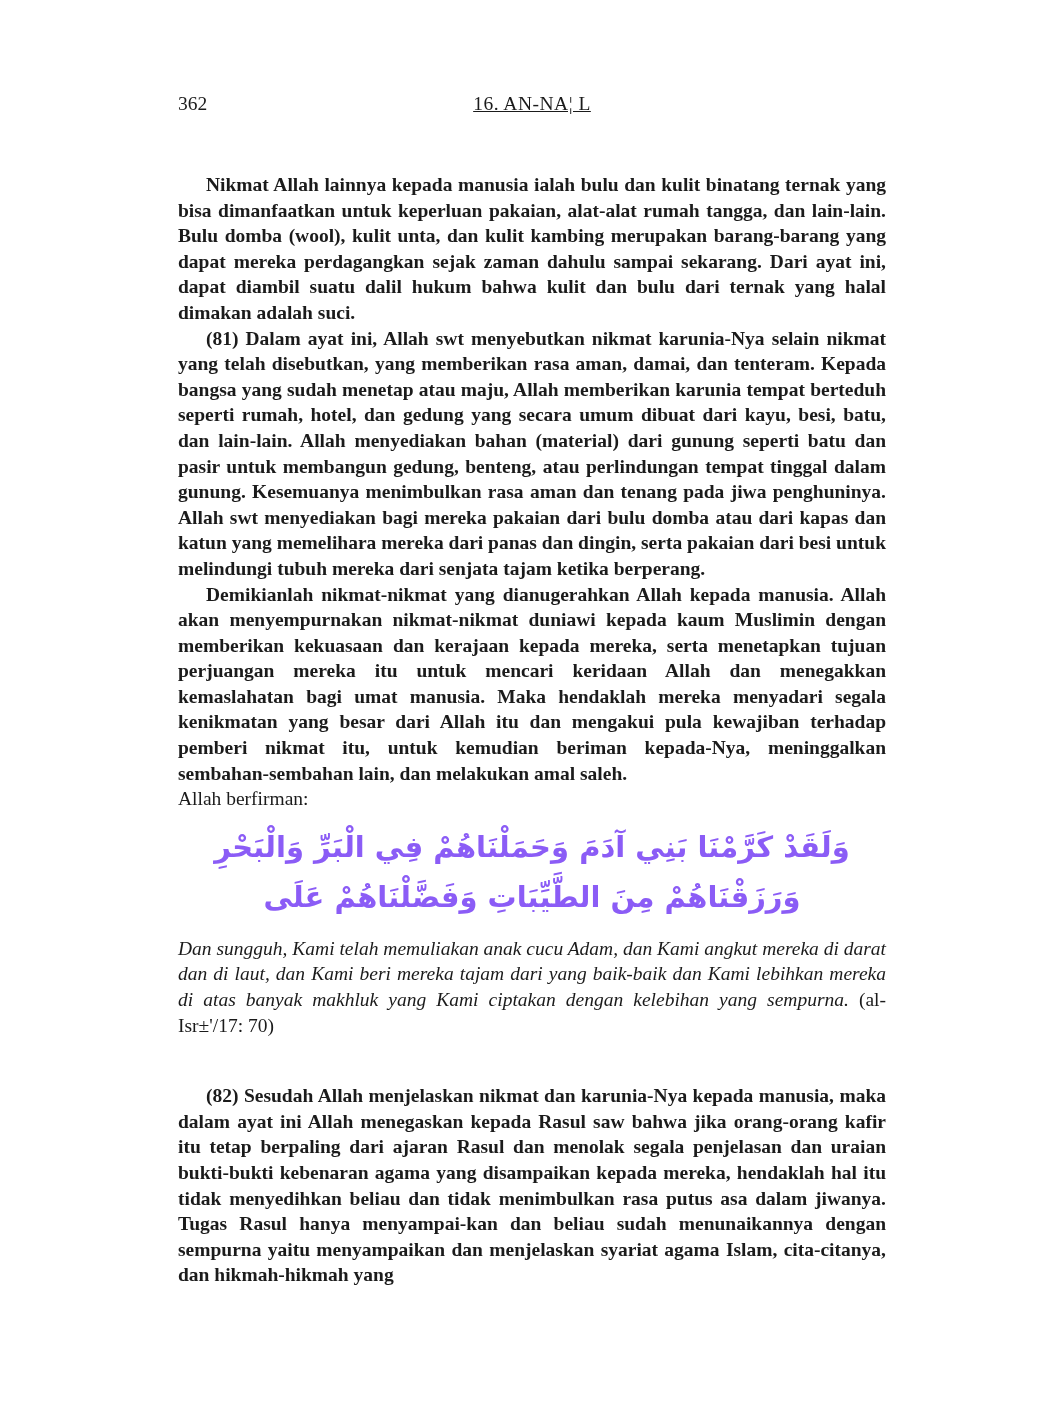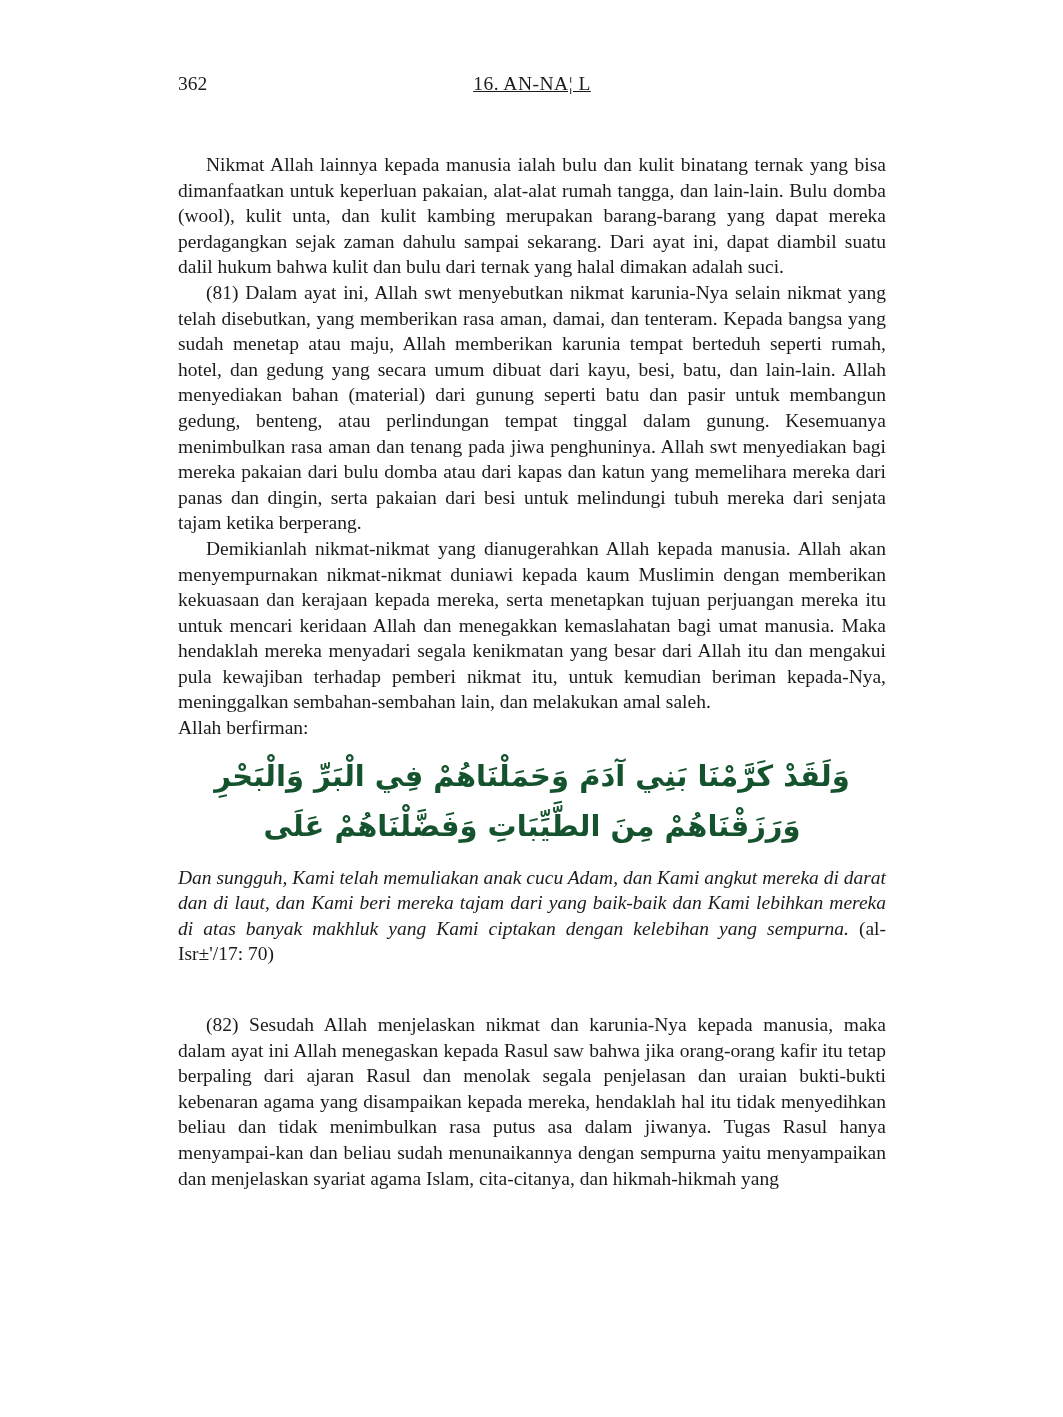--- a/index.html
+++ b/index.html
@@ -13,21 +13,21 @@
     height: 1417px;
     background: #ffffff;
     margin: 0 auto;
     overflow: hidden;
     color: #1b1b1b;
     font-family: "Liberation Serif", "DejaVu Serif", serif;
   }
   .content {
     position: absolute;
     left: 178px;
-    top: 72px;
+    top: 92px;
     width: 708px;
   }
   .page-header {
     display: grid;
     grid-template-columns: 1fr auto 1fr;
     align-items: baseline;
     font-size: 19.5px;
     line-height: 24px;
     margin-bottom: 56px;
   }
@@ -35,32 +35,32 @@
   .page-header .hdr-center { text-align: center; letter-spacing: 0.5px; text-decoration: underline; }
   .page-header .hdr-right { text-align: right; }
 
   p.body-text {
     margin: 0;
     font-size: 19.5px;
     line-height: 25.6px;
     text-align: justify;
     text-justify: inter-word;
   }
-  p.indent { text-indent: 28px; }
+  p.indent { text-indent: 28px; font-weight: bold; }
   p.lead-in { text-indent: 0; }
 
   .arabic-block {
     margin: 10px 0 14px 0;
     direction: rtl;
     text-align: center;
     font-family: "DejaVu Sans", sans-serif;
     font-weight: bold;
     font-size: 29px;
     line-height: 50px;
-    color: #14532d;
+    color: #8b5cf6;
   }
 
   p.translation {
     margin: 6px 0 0 0;
   }
   p.translation em {
     font-style: italic;
   }
   p.translation .ref {
     font-style: normal;

